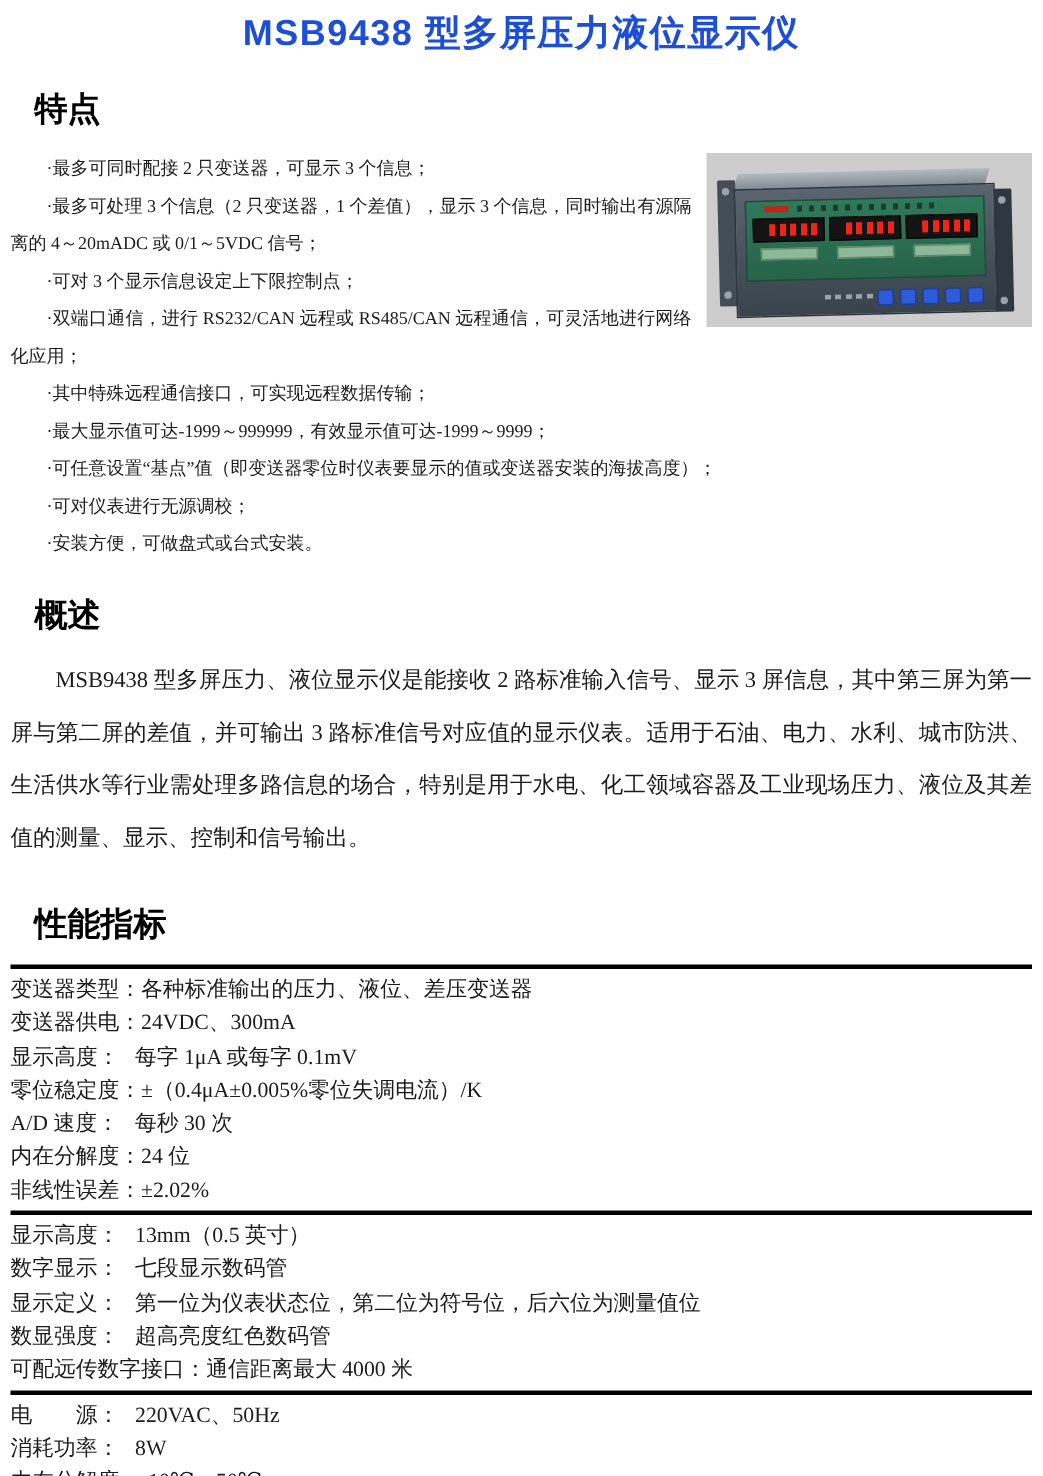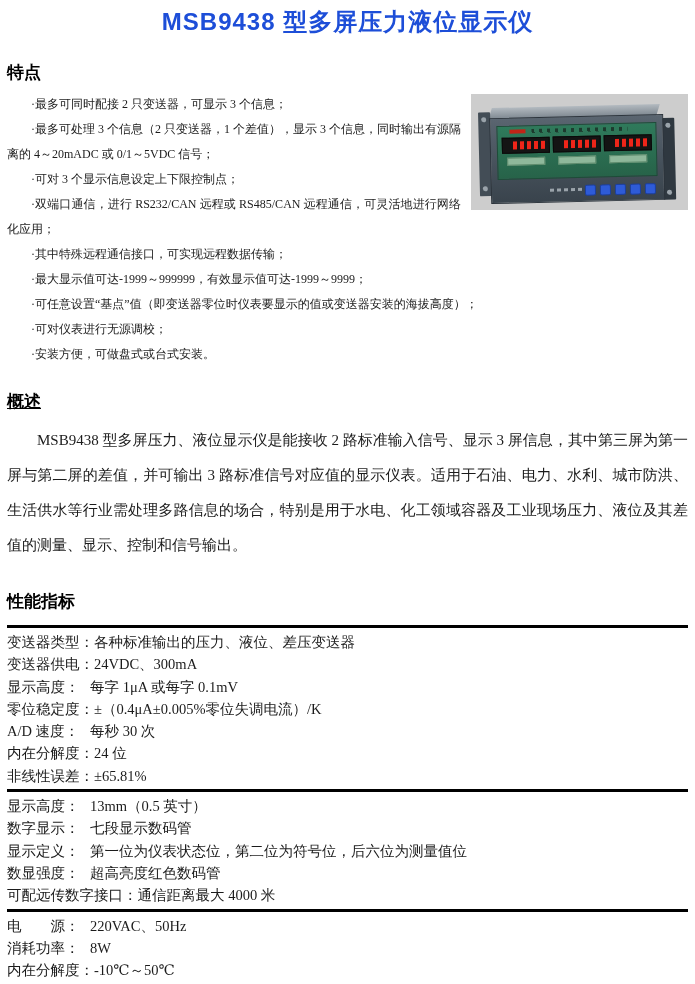--- a/index.html
+++ b/index.html
@@ -12,25 +12,25 @@
   .page{padding:0 7px;}
 
   
   .doc-title{
     margin:6px 0 0;text-align:center;
     font-family:"Liberation Sans","DejaVu Sans",sans-serif;
     font-weight:bold;font-size:24px;letter-spacing:1px;color:#1d4ed8;
   }
   h2.sec{
     font-family:"Liberation Sans","DejaVu Sans",sans-serif;
-    font-weight:bold;font-size:17px;color:#000;
-    margin:0;line-height:22px;
+    font-weight:bold;font-size:22px;color:#000;
+    margin:16px;line-height:22px;
   }
   #features-heading{margin-top:24px;}
-  #overview-heading{margin-top:24px;text-decoration:underline;}
+  #overview-heading{margin-top:24px;}
   #specs-heading{margin-top:28px;}
 
   
   .features-body{margin-top:8px;font-size:12px;line-height:25px;text-align:justify;}
   .features-body p{margin:0;text-indent:2em;}
 
   
   .photo{
     float:right;width:217px;height:116px;margin:2px 0 6px 10px;
     background:#cdcdcd;position:relative;overflow:hidden;
@@ -182,21 +182,21 @@
       <div class="spec-row">
         <span class="spec-label">A/D 速度：</span>
         <span class="spec-value">每秒 30 次</span>
       </div>
       <div class="spec-row">
         <span class="spec-label">内在分解度：</span>
         <span class="spec-value">24 位</span>
       </div>
       <div class="spec-row">
         <span class="spec-label">非线性误差：</span>
-        <span class="spec-value">±65.81%</span>
+        <span class="spec-value">±2.02%</span>
       </div>
     </div>
 
     <div class="spec-group">
       <div class="spec-row">
         <span class="spec-label">显示高度：</span>
         <span class="spec-value">13mm（0.5 英寸）</span>
       </div>
       <div class="spec-row">
         <span class="spec-label">数字显示：</span>

